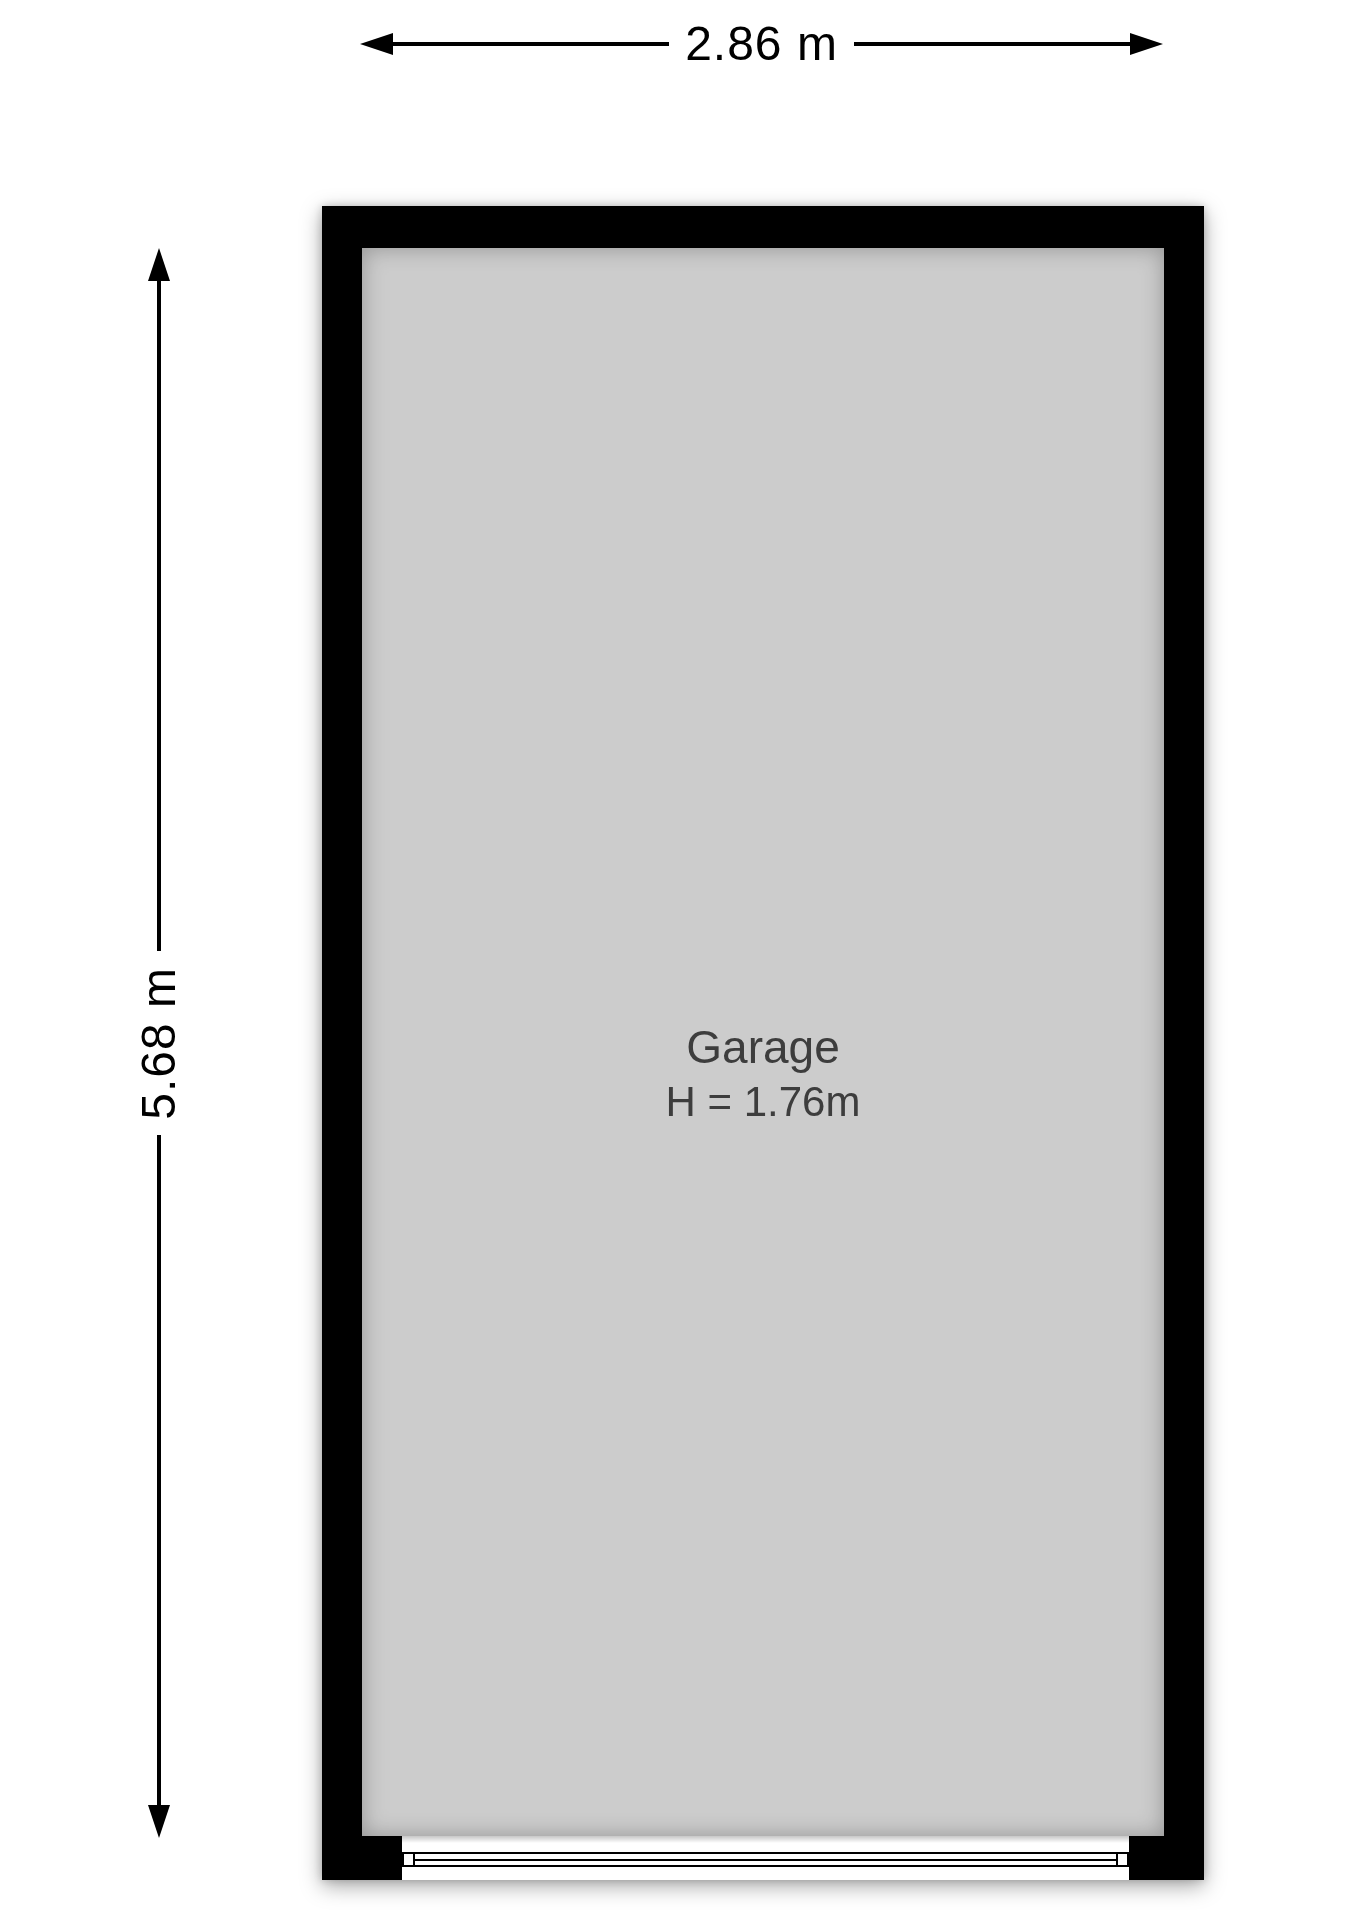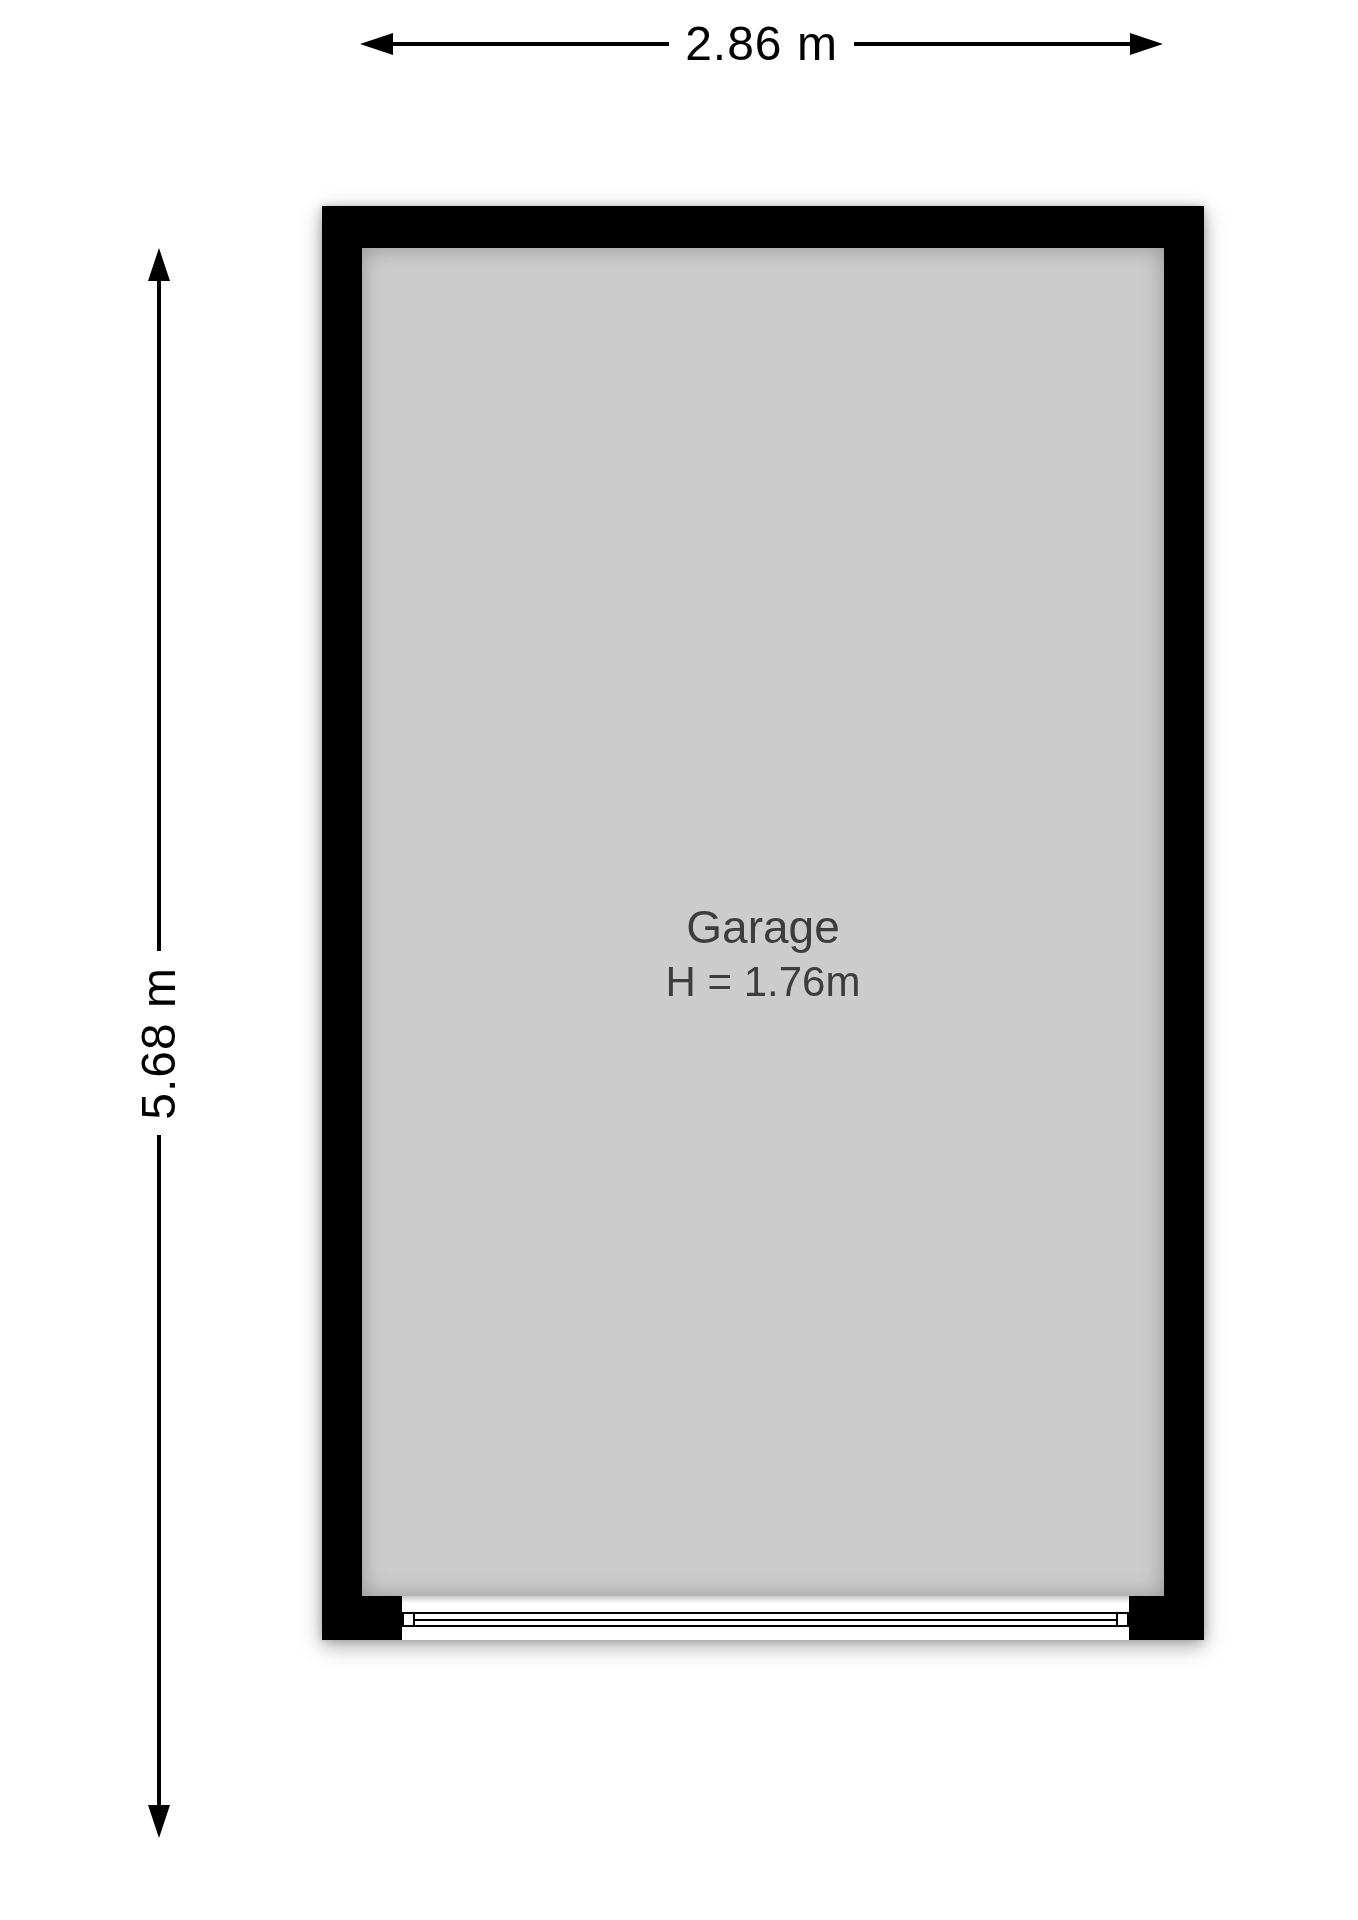--- a/index.html
+++ b/index.html
@@ -44,21 +44,21 @@
   .ah{flex:0 0 auto;width:0;height:0;}
   .ah-left{border-top:11px solid transparent;border-bottom:11px solid transparent;border-right:33px solid var(--dimensionText);}
   .ah-right{border-top:11px solid transparent;border-bottom:11px solid transparent;border-left:33px solid var(--dimensionText);}
   .ah-up{border-left:11px solid transparent;border-right:11px solid transparent;border-bottom:33px solid var(--dimensionText);}
   .ah-down{border-left:11px solid transparent;border-right:11px solid transparent;border-top:33px solid var(--dimensionText);}
 
   
   .room{
     position:absolute;
     left:322px;top:206px;
-    width:882px;height:1434px;
+    width:882px;height:1674px;
     background:var(--wall);
     box-shadow:0 6px 20px rgba(0,0,0,0.35), 0 0 8px rgba(0,0,0,0.18);
   }
   .floor{
     position:absolute;
     left:40px;top:42px;right:40px;bottom:44px;
     background:var(--floor);
     box-shadow:inset 0 0 22px rgba(0,0,0,0.28);
     display:flex;align-items:center;justify-content:center;
   }

